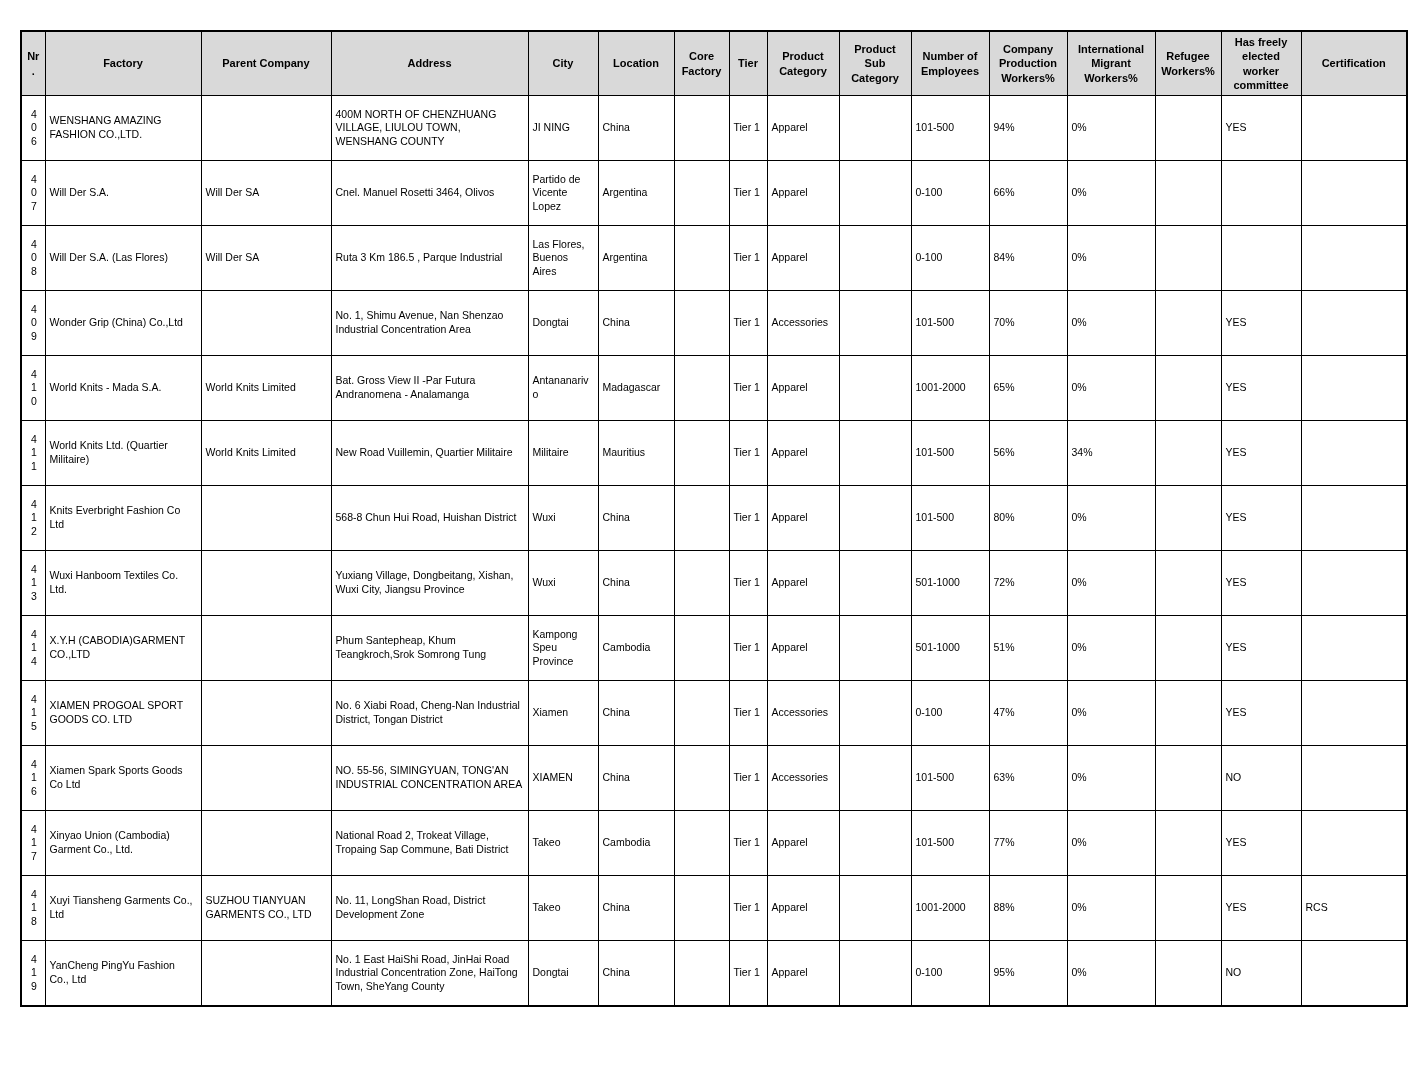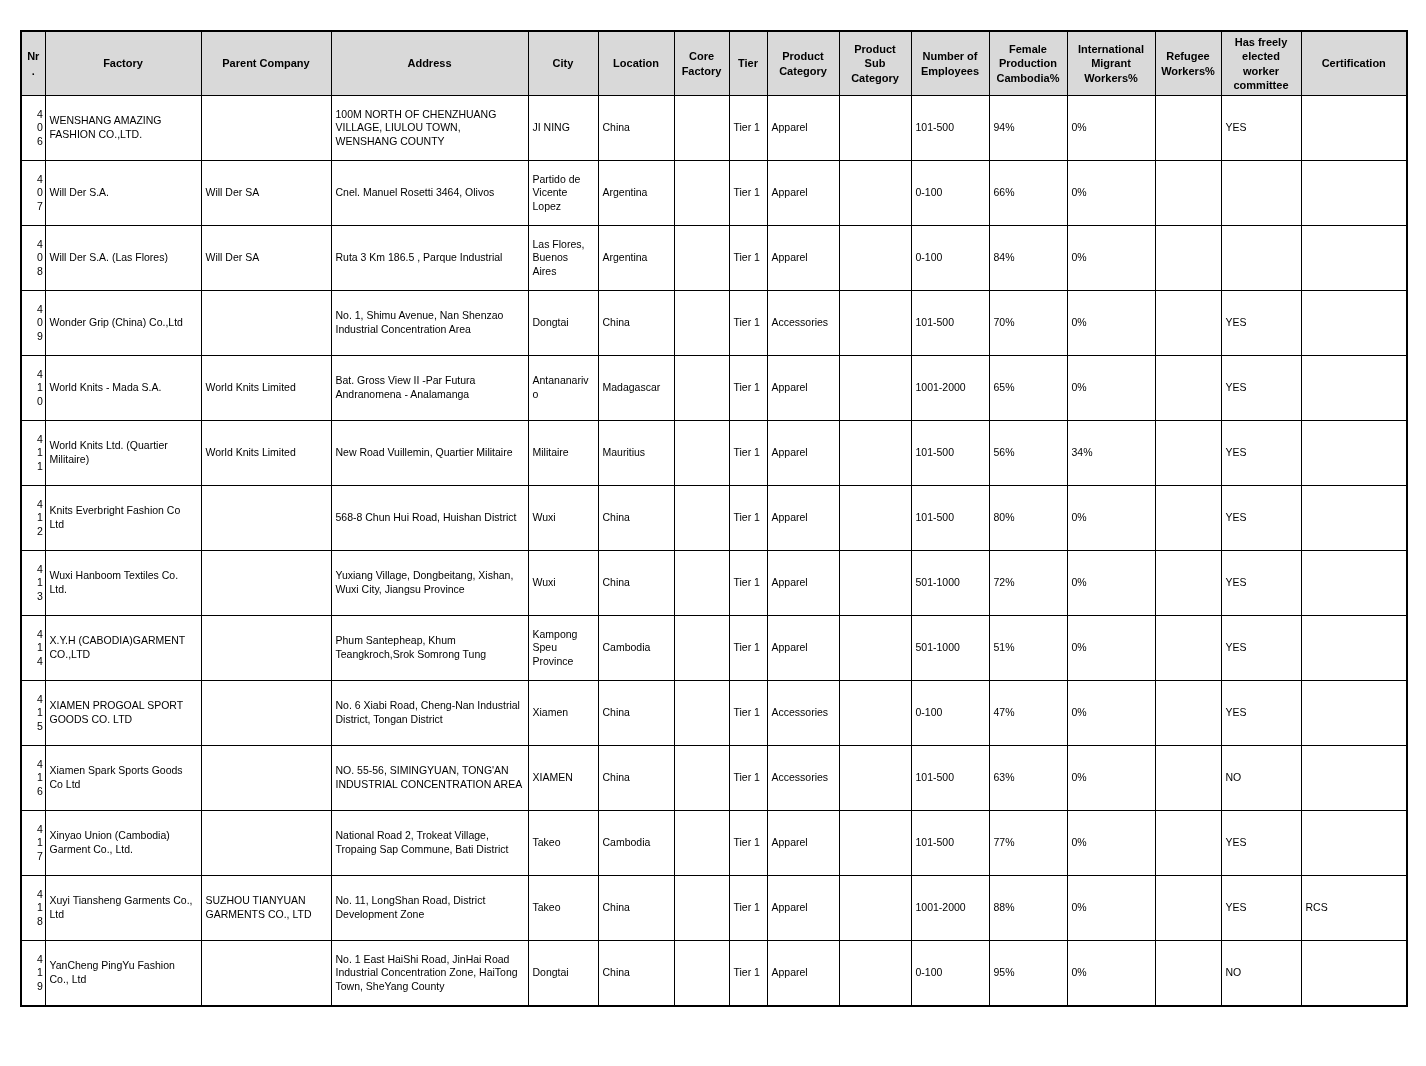--- a/index.html
+++ b/index.html
@@ -45,21 +45,21 @@
   }
   table.factory-table td {
     font-size: 10.5px;
     line-height: 1.3;
     text-align: left;
     height: 60px;
     background: #ffffff;
   }
   table.factory-table td.nr-cell {
     text-align: center;
-    padding: 2px 15px;
+    padding: 2px 9px;
   }
 </style>
 </head>
 <body style="background: rgb(255, 255, 255); color: rgb(0, 0, 0);">
 
 <div class="page">
   <table class="factory-table">
     <colgroup>
       <col style="width:24px">
       <col style="width:156px">
@@ -84,33 +84,33 @@
           <th>Factory</th>
           <th>Parent Company</th>
           <th>Address</th>
           <th>City</th>
           <th>Location</th>
           <th>Core Factory</th>
           <th>Tier</th>
           <th>Product Category</th>
           <th>Product Sub Category</th>
           <th>Number of Employees</th>
-          <th>Female Production Cambodia%</th>
+          <th>Company Production Workers%</th>
           <th>International Migrant Workers%</th>
           <th>Refugee Workers%</th>
           <th>Has freely elected worker committee</th>
           <th>Certification</th>
         </tr>
     </thead>
     <tbody>
         <tr>
           <td class="nr-cell">406</td>
           <td>WENSHANG AMAZING FASHION CO.,LTD.</td>
           <td></td>
-          <td>100M NORTH OF CHENZHUANG VILLAGE, LIULOU TOWN, WENSHANG COUNTY</td>
+          <td>400M NORTH OF CHENZHUANG VILLAGE, LIULOU TOWN, WENSHANG COUNTY</td>
           <td>JI NING</td>
           <td>China</td>
           <td></td>
           <td>Tier 1</td>
           <td>Apparel</td>
           <td></td>
           <td>101-500</td>
           <td>94%</td>
           <td>0%</td>
           <td></td>

